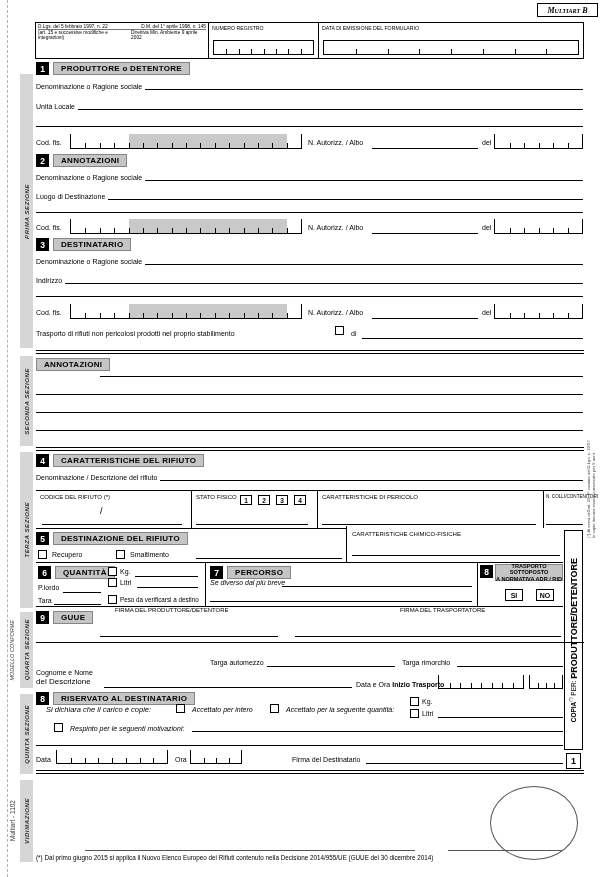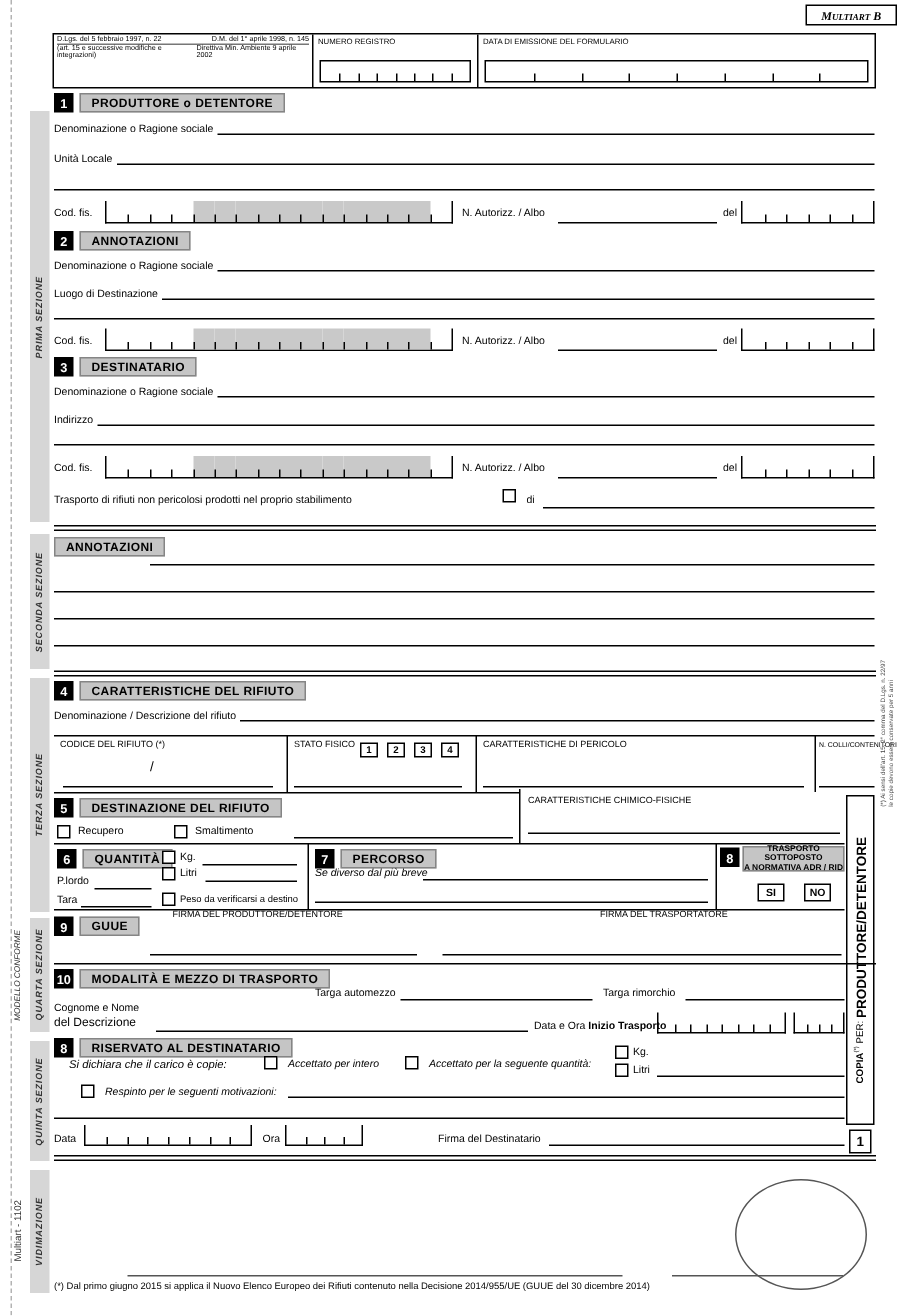--- a/index.html
+++ b/index.html
@@ -338,24 +338,20 @@
     <span class="num">9</span>
     <span class="slbl">GUUE</span>
   </div>
   <span class="t" style="left:115px;top:607px;font-size:6px;">FIRMA DEL PRODUTTORE/DETENTORE</span>
   <span class="t" style="left:400px;top:607px;font-size:6px;">FIRMA DEL TRASPORTATORE</span>
   <div class="ln" style="left:100px;top:636px;width:178px;"></div>
   <div class="ln" style="left:295px;top:636px;width:266px;"></div>
 
   <div style="position:absolute;left:36px;top:642px;width:548px;border-bottom:1.6px solid #000;"></div>
 
-  <div class="sechead" style="left:36px;top:646px;">
-    <span class="num">10</span>
-    <span class="slbl">MODALITÀ E MEZZO DI TRASPORTO</span>
-  </div>
   <span class="t" style="left:210px;top:659px;">Targa automezzo</span>
   <div class="ln" style="left:267px;top:666px;width:128px;"></div>
   <span class="t" style="left:402px;top:659px;">Targa rimorchio</span>
   <div class="ln" style="left:457px;top:666px;width:106px;"></div>
   <span class="t" style="left:36px;top:669px;">Cognome e Nome</span>
   <span class="t" style="left:36px;top:678px;font-size:8px;">del Descrizione</span>
   <div class="ln" style="left:104px;top:687px;width:248px;"></div>
   <span class="t" style="left:356px;top:681px;"><span>Data e Ora</span>&nbsp;<b>Inizio Trasporto</b></span>
   <div class="comb" style="left:438px;top:675px;width:86px;height:14px;">
       <i></i>

